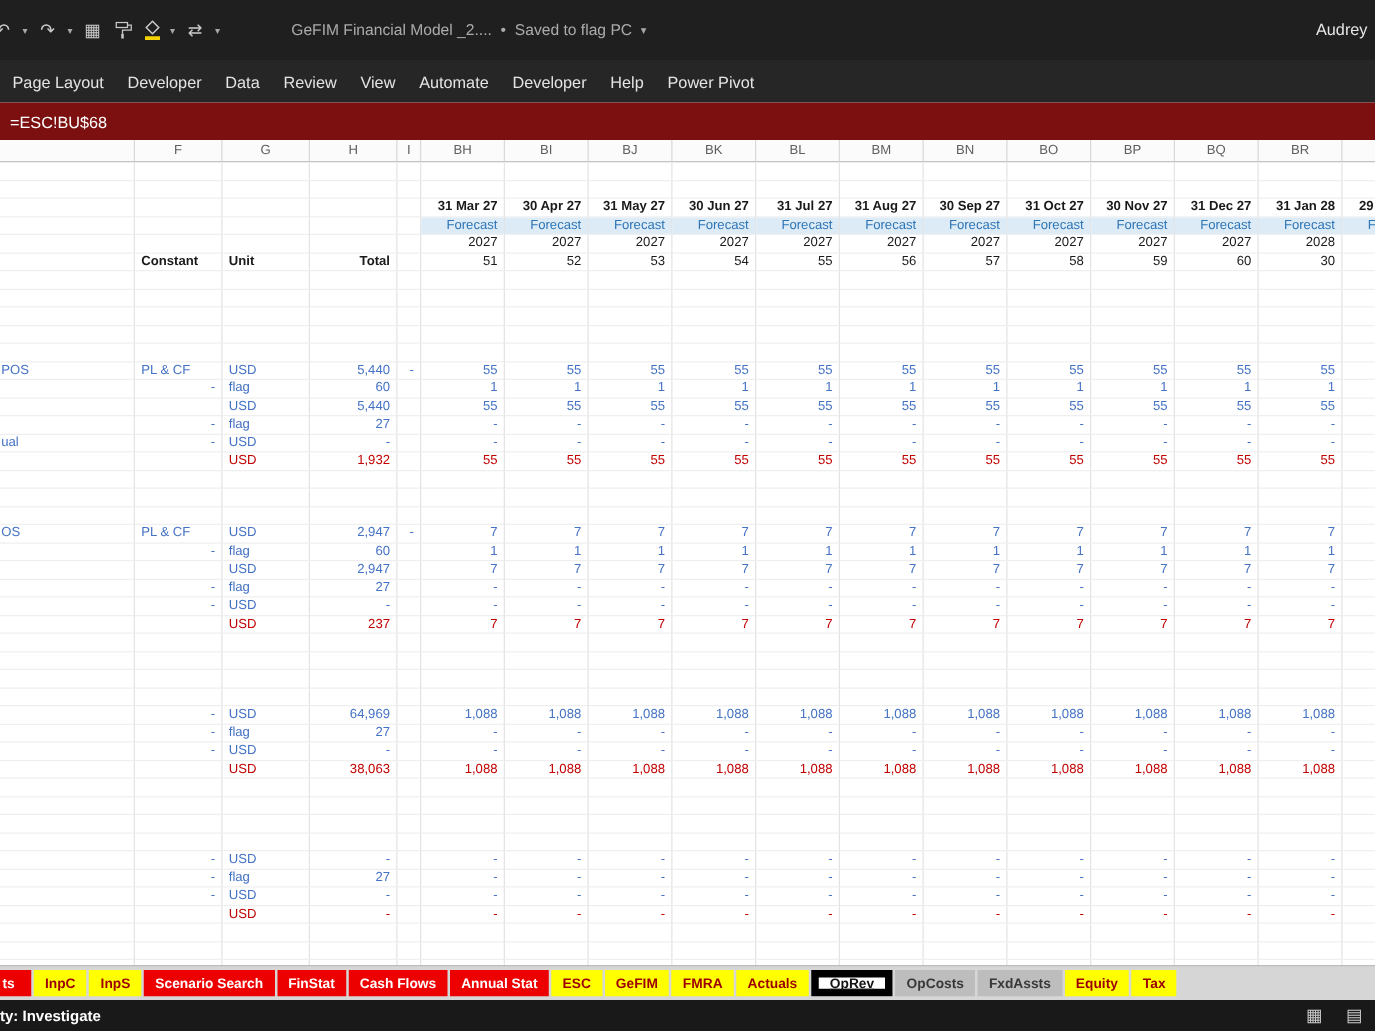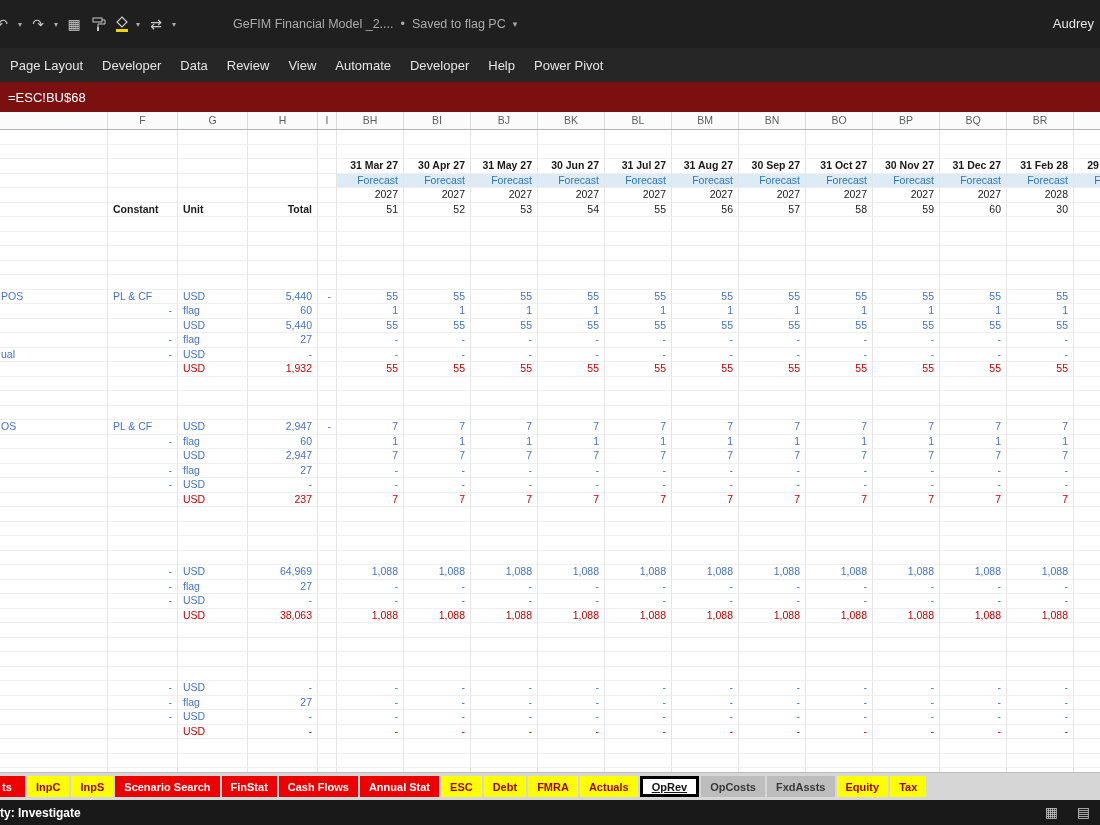--- a/index.html
+++ b/index.html
@@ -47,21 +47,21 @@
   .band { background:#DDEBF7; color:#2E75B6; }
 
   
   .sheettabs { height:28px; background:#d6d6d6; border-top:1px solid #bdbdbd;
                display:flex; align-items:center; gap:2px; overflow:hidden; }
   .stab { flex:none; height:21px; display:flex; align-items:center; padding:0 9px;
           font-size:11px; font-weight:bold; cursor:pointer; white-space:nowrap; }
   .stab.red    { background:#ec0000; color:#ffffff; }
   .stab.yellow { background:#ffff00; color:#9C0006; }
   .stab.gray   { background:#bdbdbd; color:#383838; }
-  .stab.active { background:#ffffff; color:#141414; text-decoration:underline; border:3px solid #000000; }
+  .stab.active { background:#ffffff; color:#141414; text-decoration:underline; border:6px solid #000000; }
   .stab.cutl   { width:25px; padding:0 4px 0 2px; }
 
   
   .statusbar { position:relative; height:25px; background:#191919; color:#ffffff;
                display:flex; align-items:center; font-size:12px; font-weight:bold; }
   .sbicon { position:absolute; top:4px; color:#c9c9c9; font-size:14px; font-weight:normal; cursor:pointer; }
   .sbicon.v1 { right:42px; } .sbicon.v2 { right:10px; }
 </style>
 </head>
 <body>
@@ -186,21 +186,21 @@
       <div class="gc ar  b dk" style="width: 67px;">31 Mar 27</div>
       <div class="gc ar  b dk" style="width: 67px;">30 Apr 27</div>
       <div class="gc ar  b dk" style="width: 67px;">31 May 27</div>
       <div class="gc ar  b dk" style="width: 67px;">30 Jun 27</div>
       <div class="gc ar  b dk" style="width: 67px;">31 Jul 27</div>
       <div class="gc ar  b dk" style="width: 67px;">31 Aug 27</div>
       <div class="gc ar  b dk" style="width: 67px;">30 Sep 27</div>
       <div class="gc ar  b dk" style="width: 67px;">31 Oct 27</div>
       <div class="gc ar  b dk" style="width: 67px;">30 Nov 27</div>
       <div class="gc ar  b dk" style="width: 67px;">31 Dec 27</div>
-      <div class="gc ar  b dk" style="width: 67px;">31 Feb 28</div>
+      <div class="gc ar  b dk" style="width: 67px;">31 Jan 28</div>
       <div class="gc ar  b dk" style="width: 67px;">29 Feb 28</div>
     </div>
     <div class="gr">
       <div class="gc stub al" style="width: 108px;"></div>
       <div class="gc al" style="width: 70px;"></div>
       <div class="gc al" style="width: 70px;"></div>
       <div class="gc ar" style="width: 70px;"></div>
       <div class="gc ar" style="width: 19px;"></div>
       <div class="gc ar  band" style="width: 67px;">Forecast</div>
       <div class="gc ar  band" style="width: 67px;">Forecast</div>
@@ -998,21 +998,21 @@
 
 <div class="sheettabs" id="sheettabs">
     <div class="stab red cutl">ts</div>
     <div class="stab yellow">InpC</div>
     <div class="stab yellow">InpS</div>
     <div class="stab red">Scenario Search</div>
     <div class="stab red">FinStat</div>
     <div class="stab red">Cash Flows</div>
     <div class="stab red">Annual Stat</div>
     <div class="stab yellow">ESC</div>
-    <div class="stab yellow">Debt</div>
+    <div class="stab yellow">GeFIM</div>
     <div class="stab yellow">FMRA</div>
     <div class="stab yellow">Actuals</div>
     <div class="stab active">OpRev</div>
     <div class="stab gray">OpCosts</div>
     <div class="stab gray">FxdAssts</div>
     <div class="stab yellow">Equity</div>
     <div class="stab yellow">Tax</div>
   </div>
 
 <div class="statusbar">

